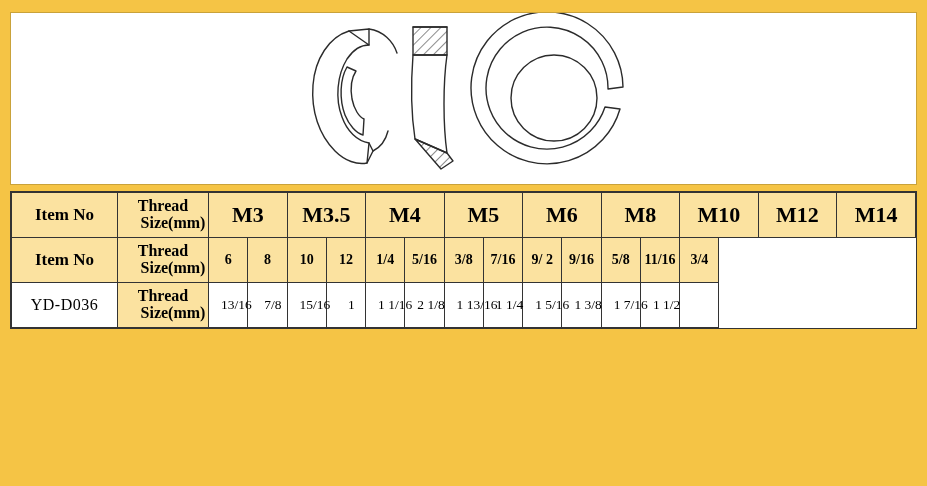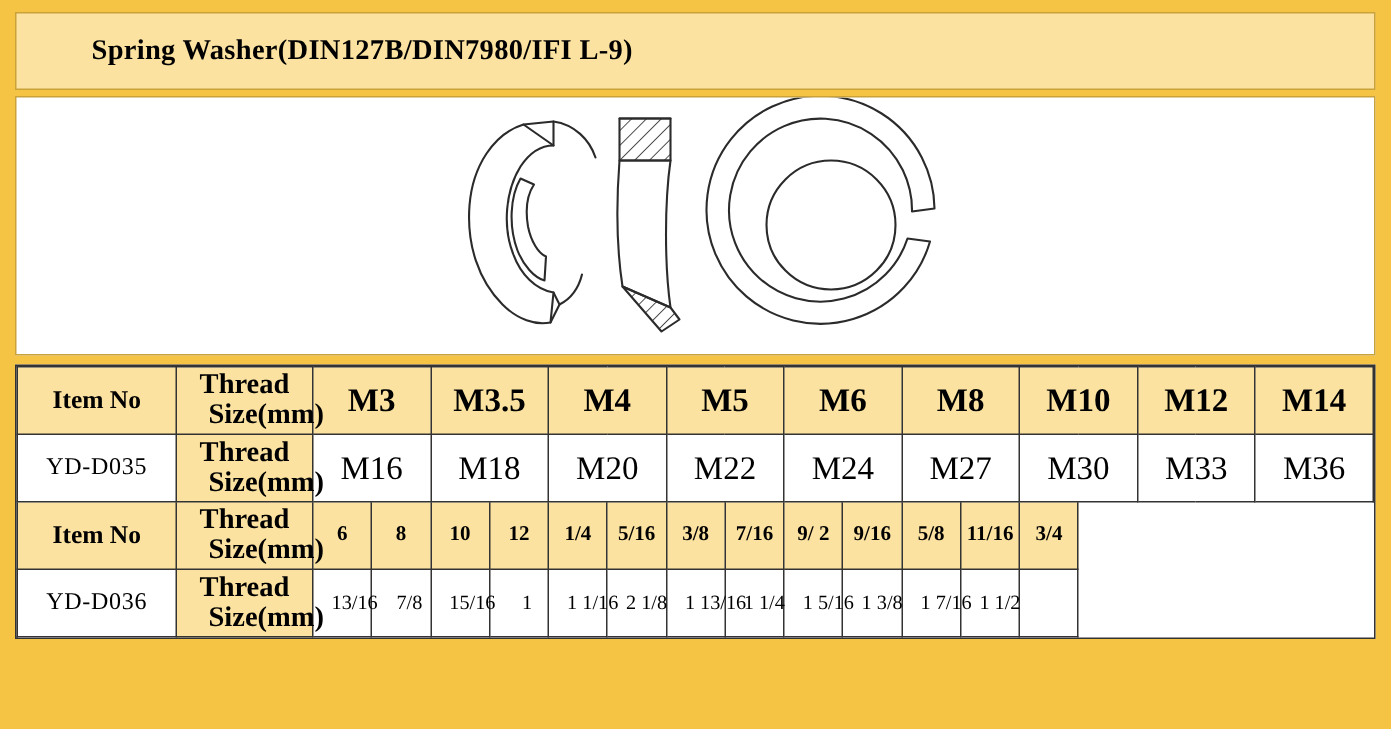--- a/index.html
+++ b/index.html
@@ -76,36 +76,33 @@
     width:103px;
   }
   td.itemno-plain{
     font-size:16px;
     width:103px;
     letter-spacing:.5px;
   }
   td.thread{
     width:88px;
     font-weight:bold;
-    font-size:19px;
+    font-size:16px;
     line-height:1.05;
   }
   td.thread .l1{display:block;}
   td.thread .l2{display:block;padding-left:20px;}
   td.small{font-size:14px;}
   td.tiny{font-size:13.5px;padding-left:12px;}
 </style>
 </head>
 <body>
 
 <div class="page">
 
-  <div class="title-band">
-    <span class="title-text">Spring  Washer(DIN127B/DIN7980/IFI L-9)</span>
-  </div>
 
   <div class="figure-band">
     <svg width="927" height="171" viewBox="0 0 927 171">
       <defs>
         <pattern id="hatch" width="7" height="7" patternTransform="rotate(45)" patternUnits="userSpaceOnUse">
           <line x1="0" y1="0" x2="0" y2="7" stroke="#2b2b2b" stroke-width="1.1"></line>
         </pattern>
       </defs>
       <g fill="none" stroke="#2b2b2b" stroke-width="1.4" stroke-linejoin="round" stroke-linecap="round">
 
@@ -160,36 +157,20 @@
           <td class="hdr" colspan="2">M3.5</td>
           <td class="hdr" colspan="2">M4</td>
           <td class="hdr" colspan="2">M5</td>
           <td class="hdr" colspan="2">M6</td>
           <td class="hdr" colspan="2">M8</td>
           <td class="hdr" colspan="2">M10</td>
           <td class="hdr" colspan="2">M12</td>
           <td class="hdr" colspan="2">M14</td>
         </tr>
 
-        <tr>
-          <td class="white itemno-plain">YD-D035</td>
-          <td class="hdr thread">
-            <span class="l1">Thread</span>
-            <span class="l2">Size(mm)</span>
-          </td>
-          <td class="white" colspan="2">M16</td>
-          <td class="white" colspan="2">M18</td>
-          <td class="white" colspan="2">M20</td>
-          <td class="white" colspan="2">M22</td>
-          <td class="white" colspan="2">M24</td>
-          <td class="white" colspan="2">M27</td>
-          <td class="white" colspan="2">M30</td>
-          <td class="white" colspan="2">M33</td>
-          <td class="white" colspan="2">M36</td>
-        </tr>
 
         <tr>
           <td class="hdr itemno">Item No</td>
           <td class="hdr thread">
             <span class="l1">Thread</span>
             <span class="l2">Size(mm)</span>
           </td>
           <td class="hdr small">6</td>
           <td class="hdr small">8</td>
           <td class="hdr small">10</td>

